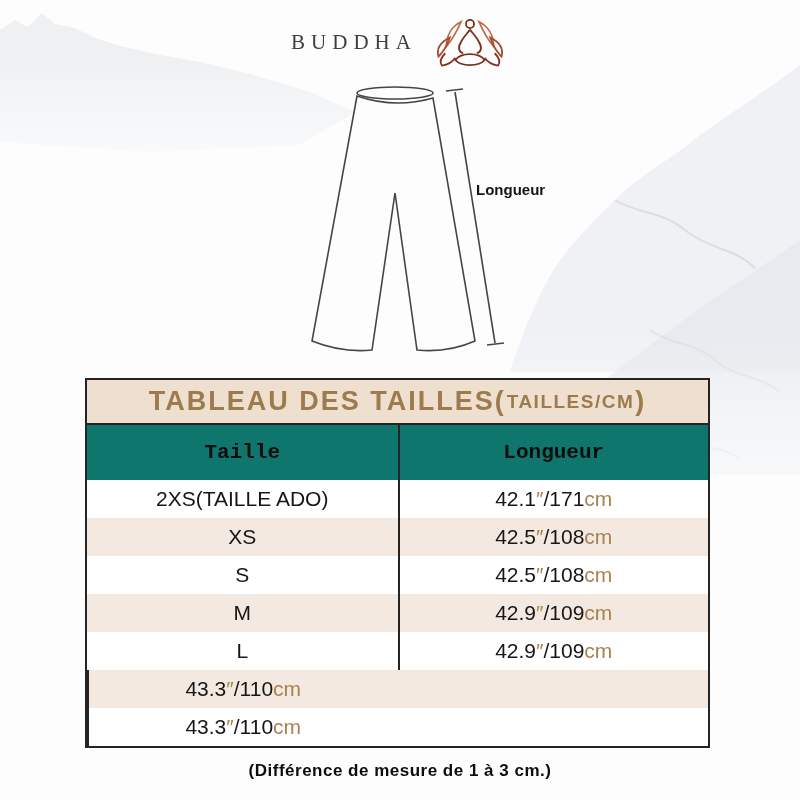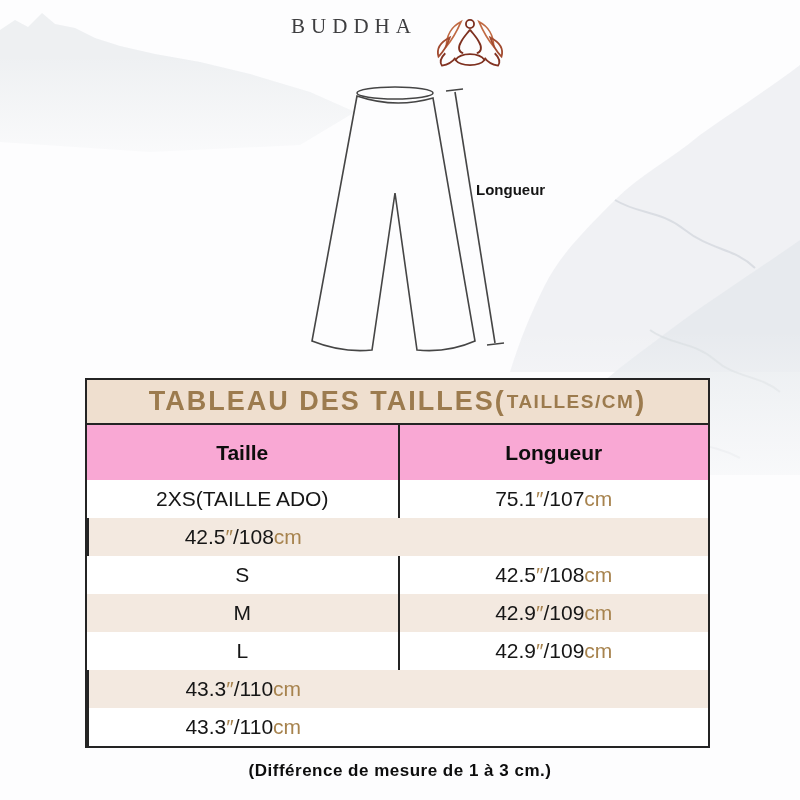--- a/index.html
+++ b/index.html
@@ -10,21 +10,21 @@
     font-family:"Liberation Sans", sans-serif;
     overflow:hidden;
     color:#161616;
   }
   
   #bg-art { position:absolute; inset:0; pointer-events:none; }
 
   
   .logo-row {
     position:absolute; top:14px; left:0; width:800px; height:56px;
-    display:flex; justify-content:center; gap:14px;
+    display:flex; justify-content:center; align-items:center; gap:14px;
   }
   .brand {
     font-family:"Liberation Serif", serif;
     font-size:21px; letter-spacing:6px; color:#3e3e40; font-weight:500;
   }
   .lotus-wrap { width:78px; height:56px; display:flex; align-items:center; justify-content:center; }
 
   
   #pants-svg { position:absolute; left:0; top:85px; }
   .measure-label {
@@ -38,21 +38,21 @@
     border:2px solid #242424; background:#ffffff;
   }
   .t-title {
     height:45px; background:#efdfcf; border-bottom:2px solid #242424;
     display:flex; align-items:center; justify-content:center;
     color:#9c7b4e; font-weight:bold; letter-spacing:2px; font-size:27px;
     white-space:nowrap;
   }
   .t-title .unit { font-size:19px; letter-spacing:1.5px; padding:0 1px; }
   .t-row { display:flex; width:100%; height:38px; }
-  .t-row.header { height:55px; background:#f9a8d4; }
+  .t-row.header { height:55px; background:#0f766e;font-family:Liberation Mono, monospace; }
   .t-row.alt { background:#f3e9e0; }
   .t-cell {
     width:50%; display:flex; align-items:center; justify-content:center;
     font-size:21px; color:#161616;
   }
   .t-cell.len { border-left:2px solid #242424; }
   .t-row.header .t-cell { font-weight:bold; font-size:21px; color:#0d0d0d; }
   .gold { color:#a7834e; }
   .val span { white-space:pre; }
 
@@ -123,28 +123,29 @@
   </div>
 
   <div class="t-row header">
     <div class="t-cell">Taille</div>
     <div class="t-cell len">Longueur</div>
   </div>
 
   <div class="t-row">
     <div class="t-cell">2XS(TAILLE ADO)</div>
     <div class="t-cell len val">
-        <span>75.1</span>
-        <span class="gold">″</span>
-        <span>/</span>
-        <span>107</span>
+        <span>42.1</span>
+        <span class="gold">″</span>
+        <span>/</span>
+        <span>171</span>
         <span class="gold">cm</span>
       </div>
   </div>
   <div class="t-row alt">
+    <div class="t-cell">XS</div>
     <div class="t-cell len val">
         <span>42.5</span>
         <span class="gold">″</span>
         <span>/</span>
         <span>108</span>
         <span class="gold">cm</span>
       </div>
   </div>
   <div class="t-row">
     <div class="t-cell">S</div>

